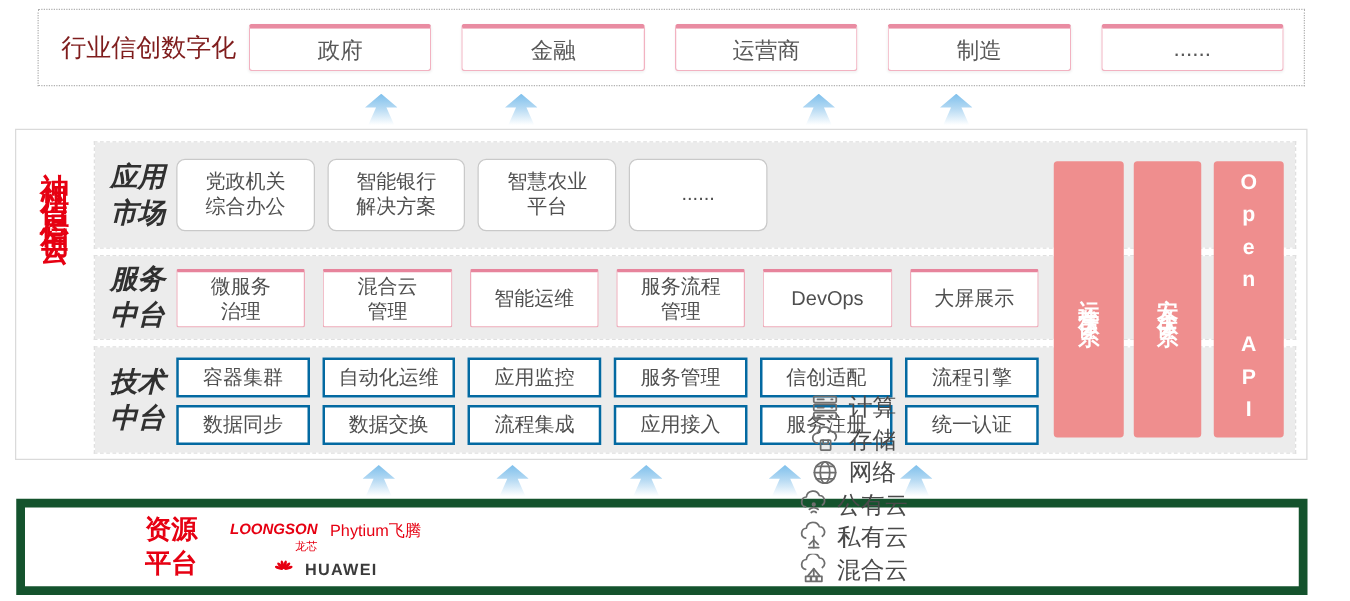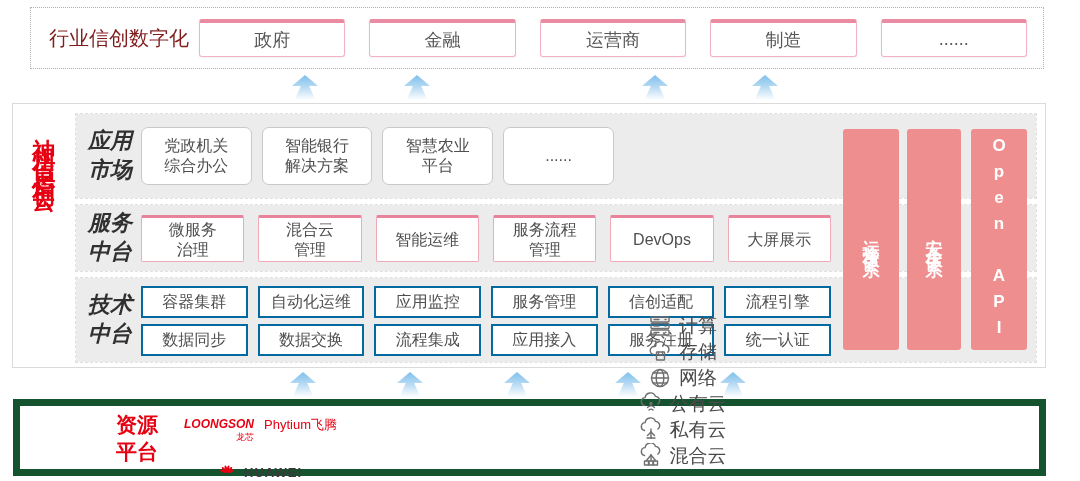--- a/index.html
+++ b/index.html
@@ -61,21 +61,21 @@
   
   .bottom-box { position:absolute; left:13px; top:399px; width:1033px; height:77px; border:7px solid #14532d; }
   .res-label { position:absolute; left:96px; top:50%; transform:translateY(-50%);
     font-size:21px; font-weight:bold; color:#e60012; line-height:1.3; white-space:pre-line; }
   .vendors { position:absolute; left:158px; top:8px; width:165px; }
   .vendor-row1 { display:flex; justify-content:center; align-items:flex-start; gap:10px; }
   .loongson-wrap { text-align:right; color:#e60012; }
   .loongson { font-size:12px; font-weight:bold; font-style:italic; letter-spacing:0; line-height:1; }
   .loongson-cn { font-size:9px; line-height:1; display:block; margin-top:1px; }
   .phytium { color:#e60012; font-weight:normal; font-size:13px; margin-top:2px; }
-  .vendor-row2 { display:flex; justify-content:center; align-items:center; gap:9px; margin-top:22px;
+  .vendor-row2 { display:flex; justify-content:center; align-items:center; gap:9px; margin-top:5px;
     font-weight:bold; color:#3a3a3a; font-size:13px; letter-spacing:1px; }
   .res-items { position:absolute; left:335px; right:30px; top:0; height:100%;
     display:flex; align-items:center; justify-content:flex-end;flex-direction:column; }
   .res-item { display:flex; align-items:center; gap:6px; font-size:19px; color:#4a4a4a; }
   .res-item svg { stroke:#6e6e6e; fill:none; stroke-width:1.4; stroke-linecap:round; stroke-linejoin:round; }
 </style>
 </head>
 <body>
 
 <div class="canvas">

